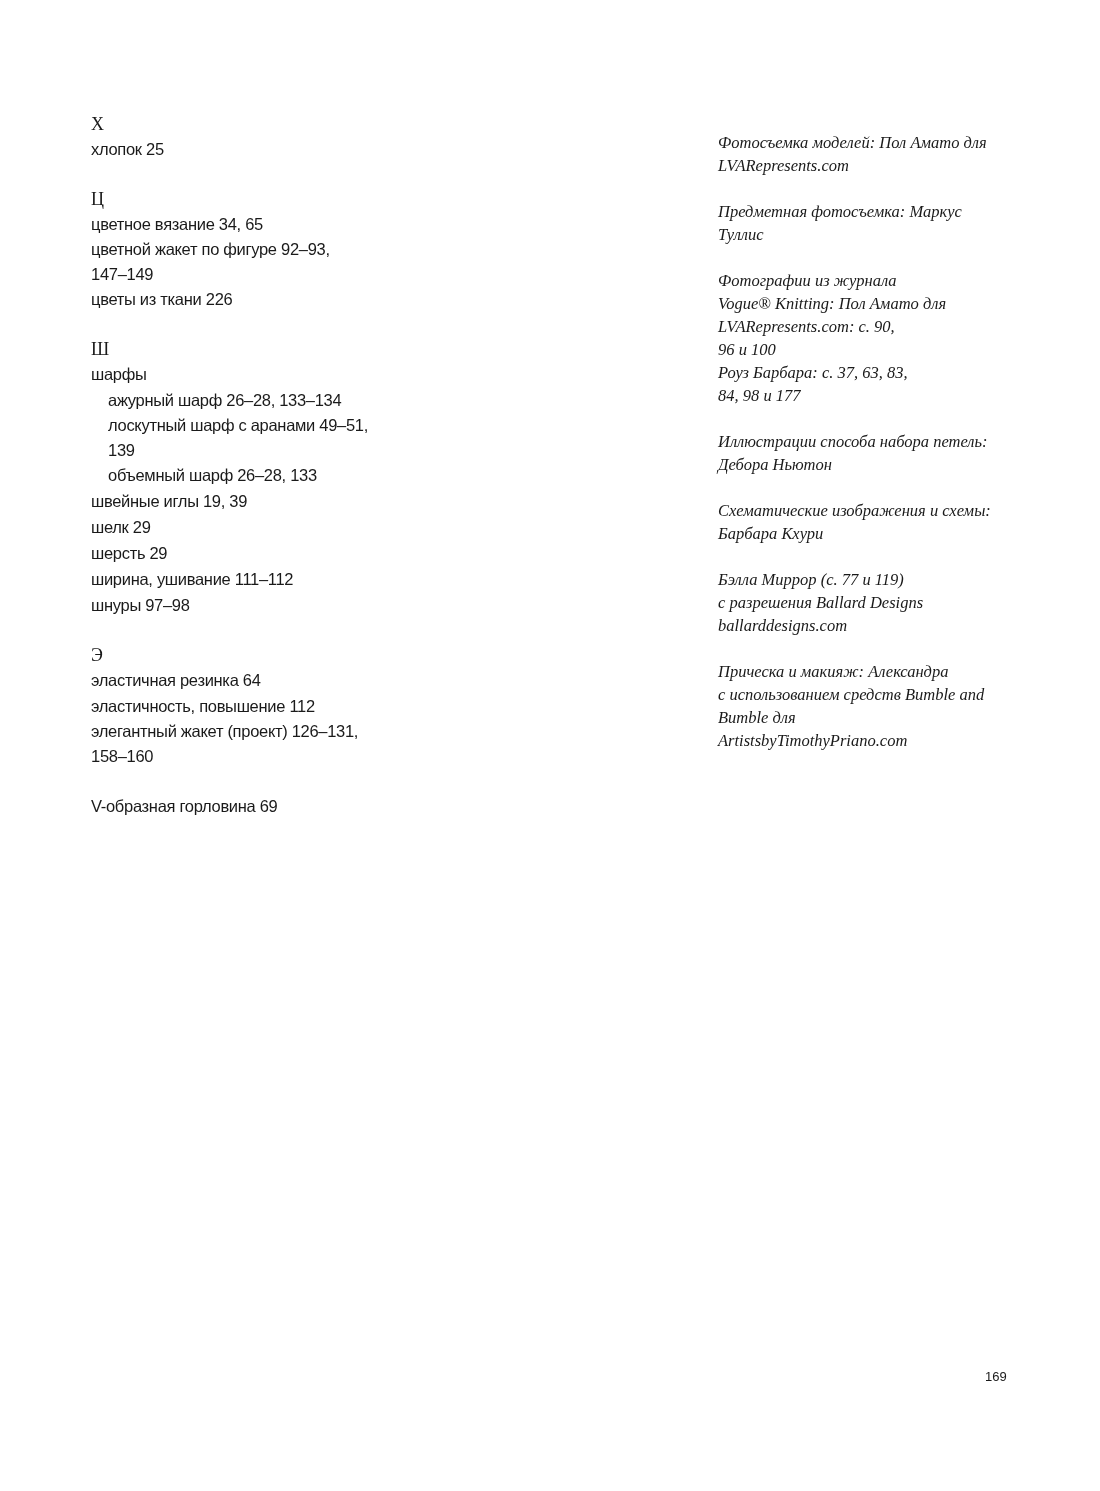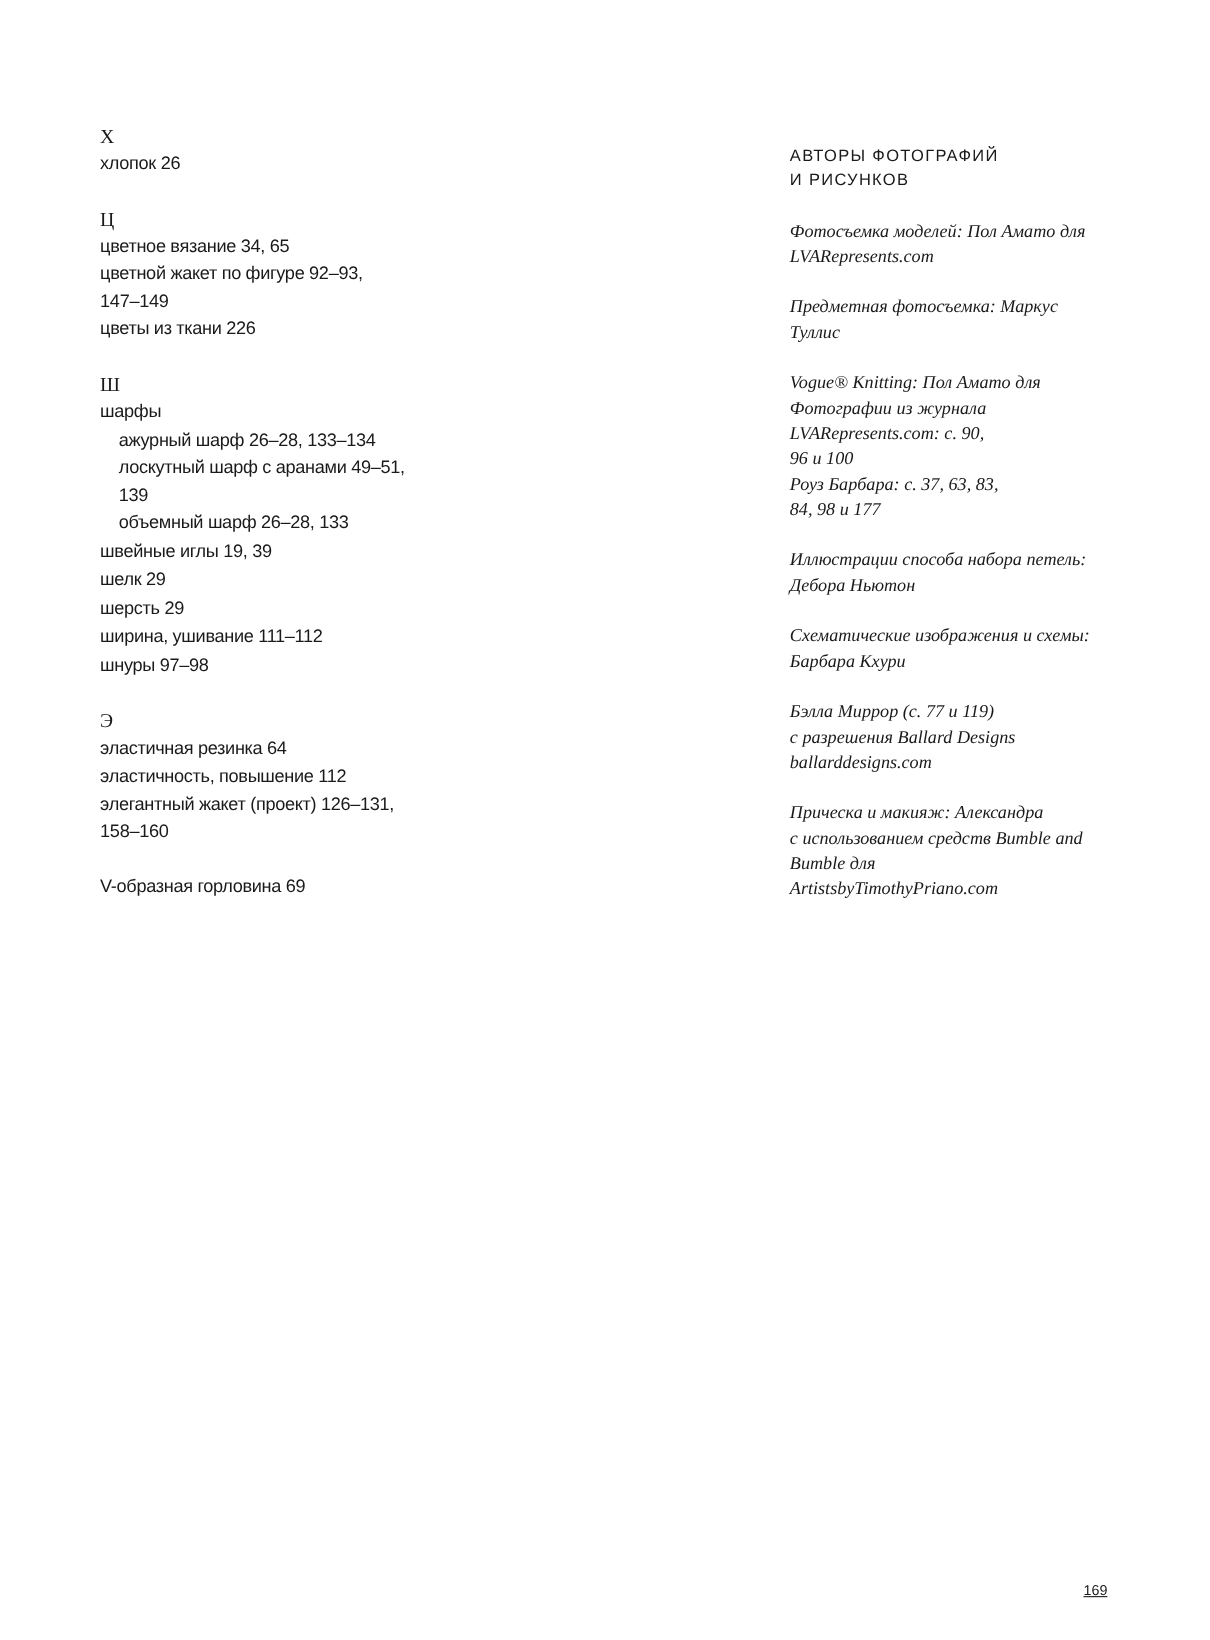--- a/index.html
+++ b/index.html
@@ -46,33 +46,32 @@
       font-size: 15px;
       letter-spacing: 1.2px;
       line-height: 22px;
       margin: 0 0 23px 0;
     }
     .credit-block { margin-bottom: 23px; }
     .credit-line { margin: 0; }
     .page-number {
       position: absolute;
       left: 985px;
-      top: 1438px;
+      top: 1369px;
       font-family: "Liberation Sans", sans-serif;
       font-size: 13px;
-      text-decoration: underline;
     }
   </style>
 </head>
 <body>
 
 <div class="left-col">
   <div class="section">
     <p class="letter-heading">Х</p>
-    <p class="entry">хлопок 26</p>
+    <p class="entry">хлопок 25</p>
   </div>
 
   <div class="section">
     <p class="letter-heading">Ц</p>
     <p class="entry">цветное вязание 34, 65</p>
     <p class="entry wrap" style="width:265px;">цветной жакет по фигуре 92–93, 147–149</p>
     <p class="entry">цветы из ткани 226</p>
   </div>
 
   <div class="section">
@@ -94,38 +93,34 @@
     <p class="entry">эластичность, повышение 112</p>
     <p class="entry wrap" style="width:290px;">элегантный жакет (проект) 126–131, 158–160</p>
   </div>
 
   <div class="section">
     <p class="entry">V-образная горловина 69</p>
   </div>
 </div>
 
 <div class="right-col">
-  <div class="credits-title">
-    <div>АВТОРЫ ФОТОГРАФИЙ</div>
-    <div>И РИСУНКОВ</div>
-  </div>
 
   <div class="credit-block">
     <p class="credit-line">Фотосъемка моделей: Пол Амато для</p>
     <p class="credit-line">LVARepresents.com</p>
   </div>
 
   <div class="credit-block">
     <p class="credit-line">Предметная фотосъемка: Маркус</p>
     <p class="credit-line">Туллис</p>
   </div>
 
   <div class="credit-block">
+    <p class="credit-line">Фотографии из журнала</p>
     <p class="credit-line">Vogue® Knitting: Пол Амато для</p>
-    <p class="credit-line">Фотографии из журнала</p>
     <p class="credit-line">LVARepresents.com: с. 90,</p>
     <p class="credit-line">96 и 100</p>
     <p class="credit-line">Роуз Барбара: с. 37, 63, 83,</p>
     <p class="credit-line">84, 98 и 177</p>
   </div>
 
   <div class="credit-block">
     <p class="credit-line">Иллюстрации способа набора петель:</p>
     <p class="credit-line">Дебора Ньютон</p>
   </div>

